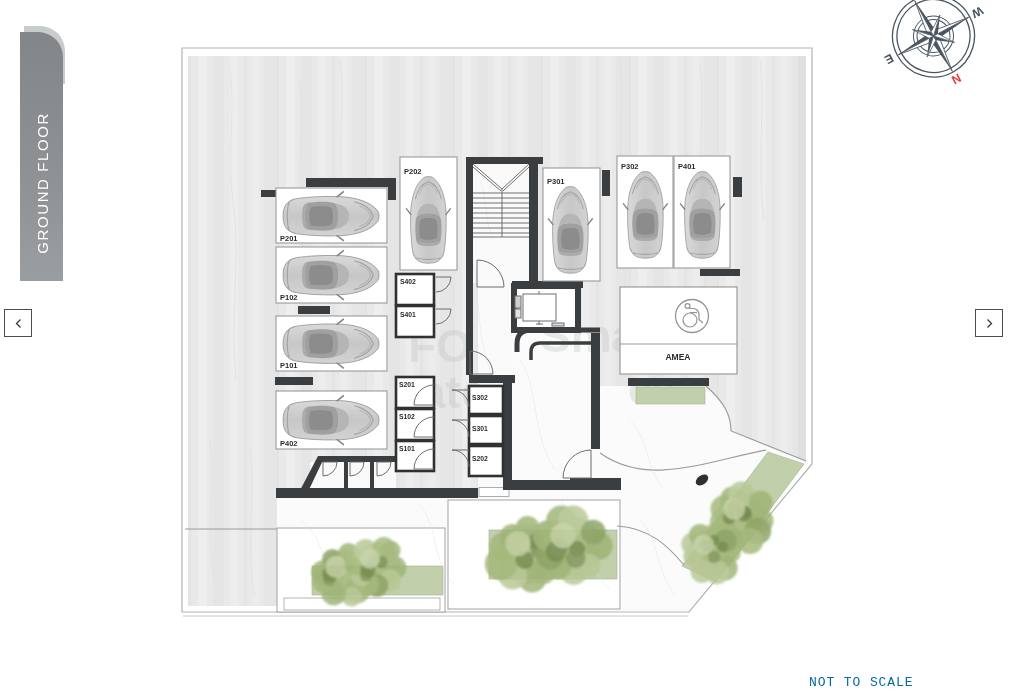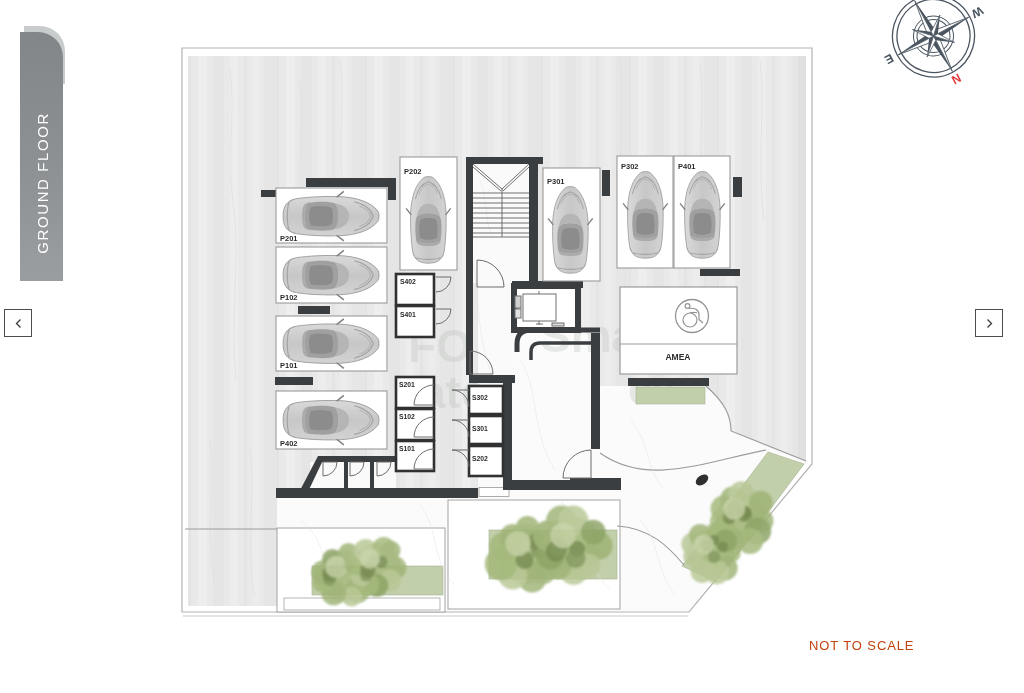--- a/index.html
+++ b/index.html
@@ -20,21 +20,21 @@
       <path d="M6.5 1.5 L2.5 5.5 L6.5 9.5" fill="none" stroke="#3a3a3a" stroke-width="1.3"></path>
     </svg>
 </div>
 
 <div class="abs" style="left:975px;top:309px;width:26px;height:26px;border:1.5px solid #4c4c4c;background:#fff;display:flex;align-items:center;justify-content:center;">
   <svg width="9" height="11" viewBox="0 0 9 11">
       <path d="M2.5 1.5 L6.5 5.5 L2.5 9.5" fill="none" stroke="#3a3a3a" stroke-width="1.3"></path>
     </svg>
 </div>
 
-<div class="abs" style="left:809px;top:638px;font-size:13px;letter-spacing:0.9px;color:#c2410c;">NOT TO SCALE</div>
+<div class="abs" style="left:809px;top:675px;font-size:13px;letter-spacing:0.9px;color:#0369a1;font-family:Liberation Mono, monospace;">NOT TO SCALE</div>
 
 <svg class="abs" style="left:0;top:0;" width="1024" height="693" viewBox="0 0 1024 693">
 <defs>
   <filter id="soft" x="-30%" y="-30%" width="160%" height="160%">
     <feGaussianBlur stdDeviation="1.0"></feGaussianBlur>
   </filter>
   <pattern id="tex" width="88" height="40" patternUnits="userSpaceOnUse">
     <rect width="88" height="40" fill="#e9e9e9"></rect>
     <rect x="0" width="13" height="40" fill="#e6e6e6"></rect>
     <rect x="13" width="2" height="40" fill="#e3e3e3"></rect>

